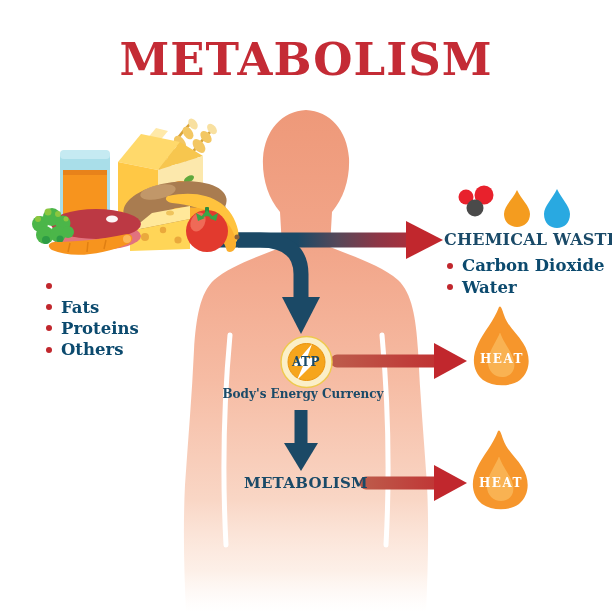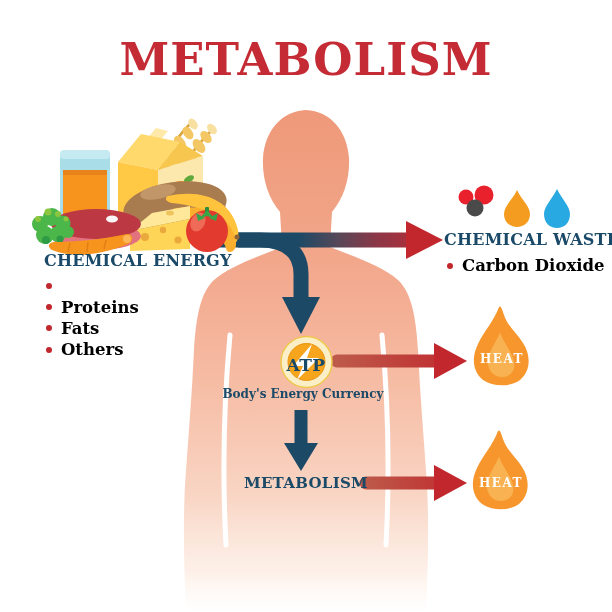--- a/index.html
+++ b/index.html
@@ -11,24 +11,24 @@
   .abs{position:absolute;white-space:nowrap;}
   .ctr{transform:translateX(-50%);}
   .title{
     font-size:45px;font-weight:bold;color:#C42B35;letter-spacing:1px;
   }
   .navy{color:#1A4A68;font-weight:bold;}
   .heading{font-size:16px;letter-spacing:.2px;}
   .blist{list-style:none;margin:0;padding:0;}
   .blist li{display:flex;align-items:center;height:21.4px;}
   .dot{width:6px;height:6px;border-radius:50%;background:#C1272D;margin-right:9px;flex:0 0 auto;}
-  .blist .lbl{font-size:16.5px;font-weight:bold;color:#000000;}
+  .blist .lbl{font-size:16.5px;font-weight:bold;color:#0c4a6e;}
   .caption{font-size:12px;}
   .metlabel{font-size:15px;letter-spacing:.3px;}
-  .atptext{font-size:17px;letter-spacing:.5px;}
+  .atptext{font-size:12px;letter-spacing:.5px;}
   .heattext{font-size:12px;font-weight:bold;color:#ffffff;letter-spacing:1.5px;}
 </style>
 </head>
 <body>
 
 <div class="stage">
 
   <svg width="612" height="612" viewBox="0 0 612 612">
     <defs>
       <linearGradient id="bodyGrad" x1="0" y1="100" x2="0" y2="612" gradientUnits="userSpaceOnUse">
@@ -215,45 +215,48 @@
       <g>
         <path d="M52,250 C70,258 100,256 128,244 C134,241 134,234 127,234 C100,240 72,242 54,242 C48,243 47,247 52,250 Z" fill="#F7941E"></path>
         <circle cx="127" cy="239" r="4" fill="#FBB659"></circle>
         <path d="M70,243 L68,252 M88,242 L87,252 M106,240 L104,249" stroke="#E07F12" stroke-width="1.5" fill="none"></path>
       </g>
     </g>
   </svg>
 
   <div class="abs ctr title" style="left:306px;top:33px;">METABOLISM</div>
 
-  <div class="abs navy heading" style="left:44px;top:251px;">CHEMICAL ENERGY</div>
   <ul class="abs blist" style="left:46px;top:275px;">
     <li>
         <span class="dot"></span>
       </li>
     <li>
         <span class="dot"></span>
+        <span class="lbl">Fats</span>
+      </li>
+    <li>
+        <span class="dot"></span>
         <span class="lbl">Proteins</span>
-      </li>
-    <li>
-        <span class="dot"></span>
-        <span class="lbl">Fats</span>
       </li>
     <li>
         <span class="dot"></span>
         <span class="lbl">Others</span>
       </li>
   </ul>
 
   <div class="abs navy heading" style="left:444px;top:230px;">CHEMICAL WASTE</div>
   <ul class="abs blist" style="left:447px;top:255px;">
     <li>
         <span class="dot"></span>
         <span class="lbl">Carbon Dioxide</span>
       </li>
+    <li>
+        <span class="dot"></span>
+        <span class="lbl">Water</span>
+      </li>
   </ul>
 
   <div class="abs ctr navy atptext" style="left:306px;top:355px;">ATP</div>
   <div class="abs ctr navy caption" style="left:303px;top:387px;">Body's Energy Currency</div>
 
   <div class="abs ctr navy metlabel" style="left:306px;top:474px;">METABOLISM</div>
 
   <div class="abs ctr heattext" style="left:502px;top:352px;">HEAT</div>
   <div class="abs ctr heattext" style="left:501px;top:476px;">HEAT</div>
 

